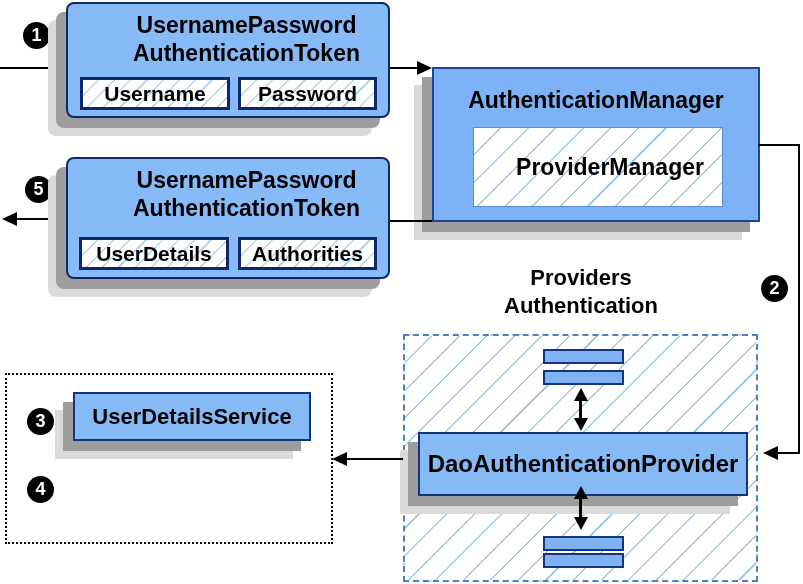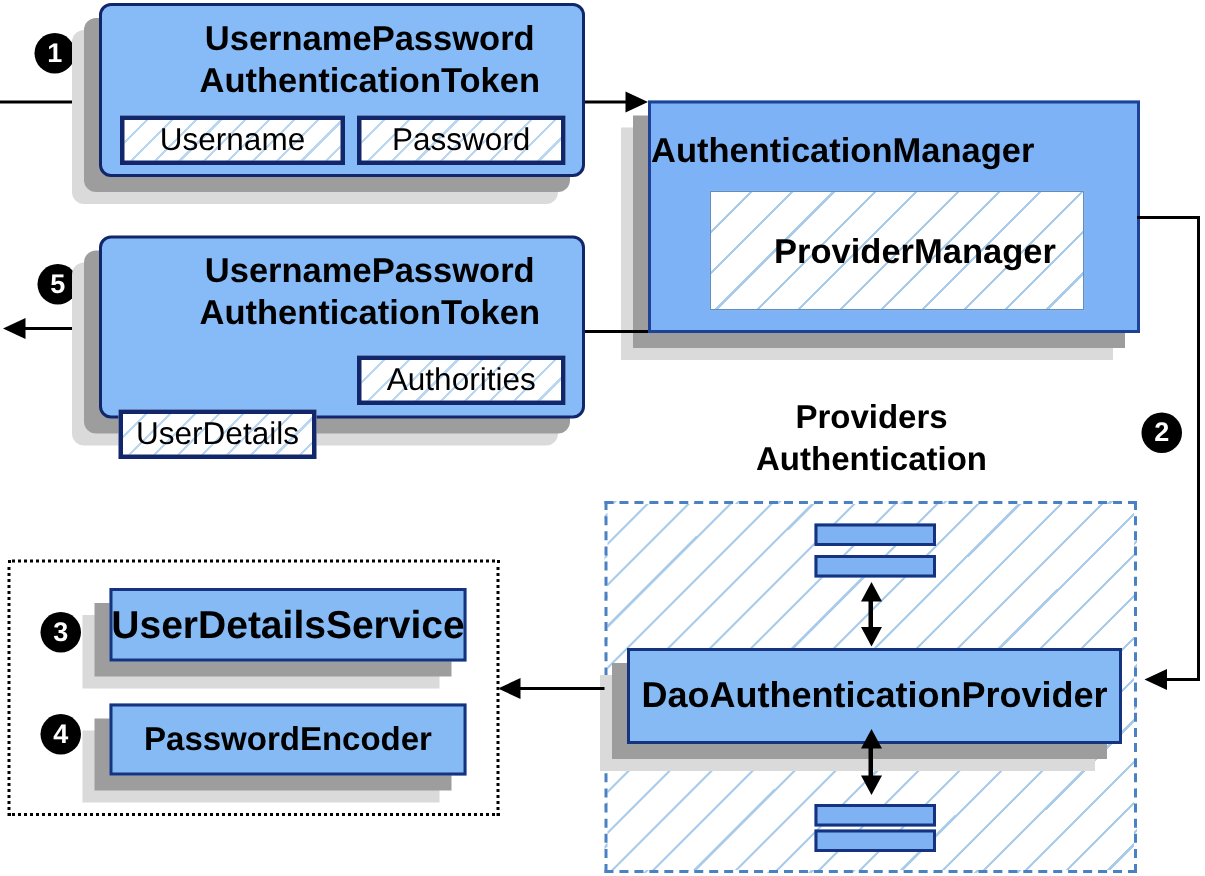--- a/index.html
+++ b/index.html
@@ -41,29 +41,29 @@
 
   
   .token {
     position: absolute; width: 324px;
     background: #87bbf8; border: 2px solid #12276b; border-radius: 8px; padding-left: 37px;
   }
   .token-title { text-align: center; font-weight: bold; font-size: 23px; line-height: 28px; padding-top: 7px; color: #000; }
   .field {
     position: absolute; height: 33px; border: 3px solid #12276b;
     display: flex; align-items: center; justify-content: center;
-    font-weight: normal; font-size: 21px; color: #000; text-align: right;
+    font-weight: bold; font-size: 21px; color: #000; text-align: right;
   }
 
   
   .mgr-box {
     position: absolute; left: 432px; top: 67px; width: 328px; height: 155px;
     background: #7db3f6; border: 2px solid #1e4296;
   }
-  .mgr-title { font-weight: bold; font-size: 23px; padding-top: 18px; color: #000; }
+  .mgr-title { text-align: center; font-weight: bold; font-size: 23px; padding-top: 18px; color: #000; }
   .pm-box {
     position: absolute; left: 39px; top: 58px; width: 250px; height: 80px;
     border: 1px solid #5a8fcc;
     display: flex; align-items: center; justify-content: center;
     font-weight: bold; font-size: 23px; color: #000;
   }
 
   .solid-box {
     position: absolute; background: #85baf4; border: 2px solid #16337f;
     display: flex; align-items: center; justify-content: center;
@@ -132,21 +132,21 @@
   </div>
   <div class="ah ah-left" style="left:2px; top:212px;"></div>
   <div class="line" style="left:16px; top:218px; width:41px; height:2px;"></div>
   <div class="line" style="left:388px; top:220px; width:44px; height:2px;"></div>
 
   <div class="token shadowed" style="left:66px; top:157px; height:122px;">
     <div class="token-title">
       <div>UsernamePassword</div>
       <div>AuthenticationToken</div>
     </div>
-    <div class="field hatch-sm" style="left:11px; top:78px; width:132px;margin-top:36px;">
+    <div class="field hatch-sm" style="left:11px; top:78px; width:150px;">
       <span>UserDetails</span>
     </div>
     <div class="field hatch-sm" style="left:170px; top:78px; width:139px;">
       <span>Authorities</span>
     </div>
   </div>
 
   <div class="providers-label">
     <div>Providers</div>
     <div>Authentication</div>
@@ -173,24 +173,21 @@
   <div class="bar" style="left:543px; top:553px;"></div>
 
   <div class="ah ah-left" style="left:332px; top:452px;"></div>
   <div class="line" style="left:346px; top:458px; width:57px; height:2px;"></div>
 
   <div class="dotted-box"></div>
 
   <div class="badge" style="left:27px; top:408px;">
     <span>3</span>
   </div>
-  <div class="solid-box shadowed" style="left:73px; top:392px; width:238px; height:49px; font-size:26px;">
+  <div class="solid-box shadowed" style="left:73px; top:392px; width:238px; height:49px; font-size:22px;">
     <span>UserDetailsService</span>
   </div>
 
   <div class="badge" style="left:27px; top:476px;">
     <span>4</span>
   </div>
-  <div class="solid-box shadowed" style="left:73px; top:469px; width:238px; height:48px; font-size:22px;">
-    <span>PasswordEncoder</span>
-  </div>
 
 </div>
 
 </body></html>

